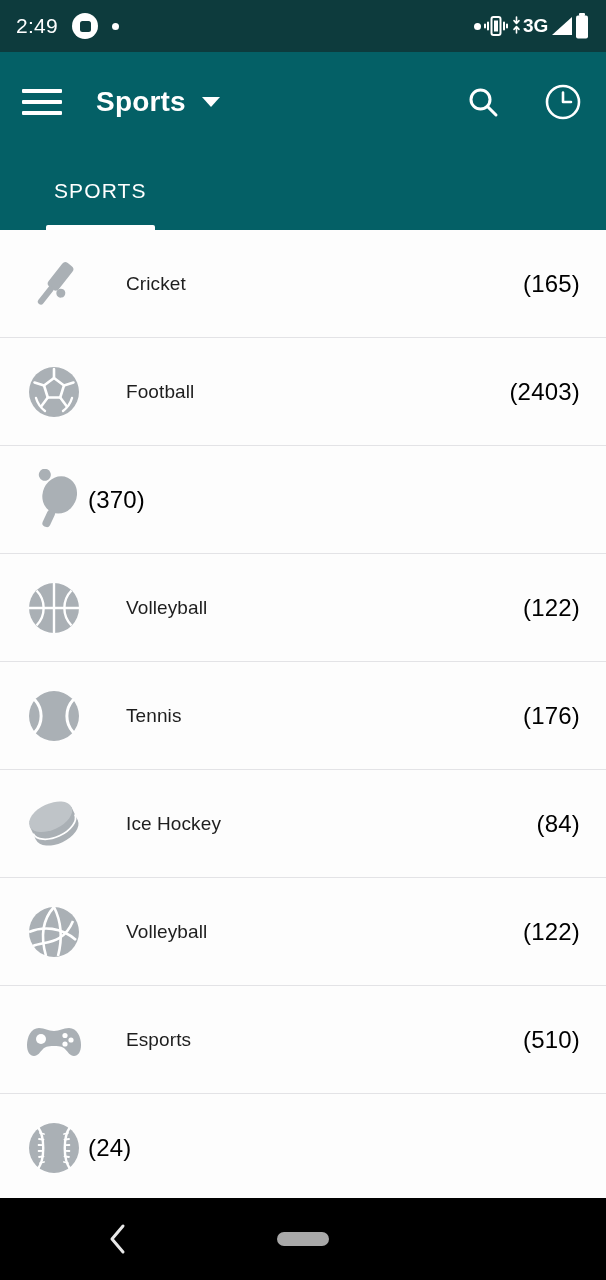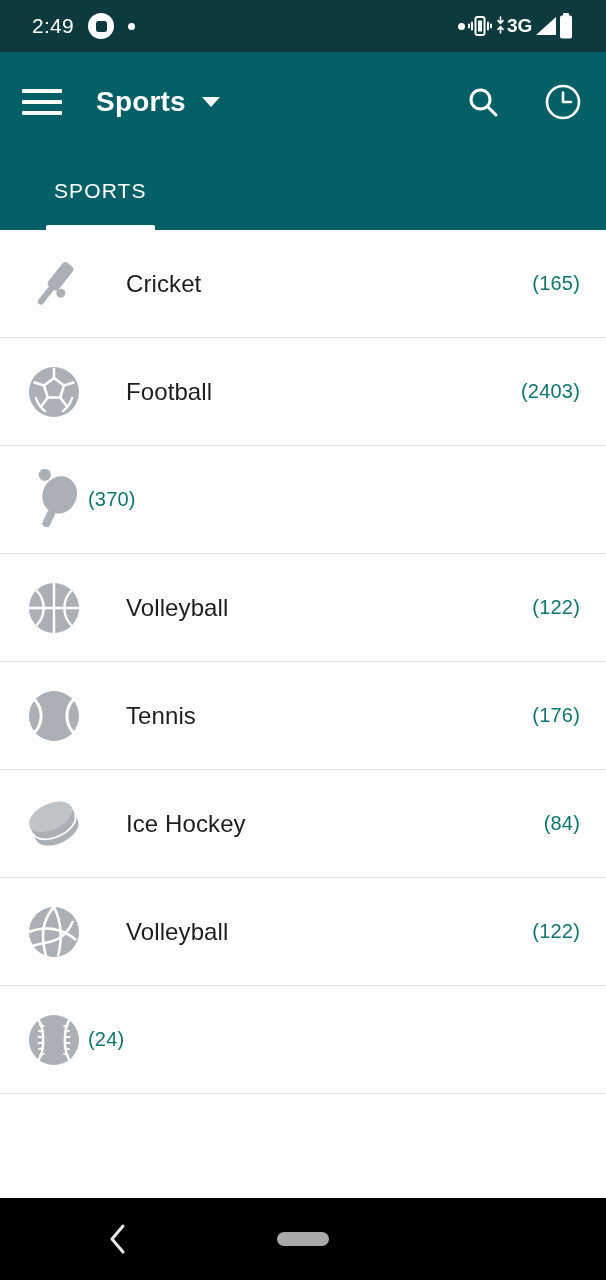--- a/index.html
+++ b/index.html
@@ -7,21 +7,21 @@
   body {
     font-family:"Liberation Sans", sans-serif;
     background:#ffffff;
     overflow:hidden;
   }
   #app { position:relative; width:606px; height:1280px; display:flex; flex-direction:column; }
 
   
   .statusbar {
     height:52px; background:#0d3b3d; flex:0 0 52px;
-    display:flex; align-items:center; padding:0 32px;
+    display:flex; align-items:center; padding:0 16px;
     color:#ffffff;
   }
   .sb-left { display:flex; align-items:center; gap:14px; }
   .sb-clock { font-size:21px; font-weight:400; letter-spacing:.3px; color:#fff; }
   .rec-icon { width:26px; height:26px; border-radius:50%; background:#fff;
               display:flex; align-items:center; justify-content:center; }
   .rec-icon i { display:block; width:11px; height:11px; border-radius:2.5px; background:#0d3b3d; }
   .dot { width:7px; height:7px; border-radius:50%; background:#ffffff; display:block; }
   .sb-spacer { flex:1 1 auto; }
   .sb-right { display:flex; align-items:center; }
@@ -57,22 +57,22 @@
 
   
   .list { flex:1 1 auto; background:#ffffff; overflow:hidden; }
   .row {
     height:108px; display:flex; align-items:center;
     padding:0 26px 0 20px; border-bottom:1px solid #e3e3e6;
     background:#fdfdfd; cursor:pointer;
   }
   .row-icon { width:68px; height:68px; flex:0 0 68px; display:flex;
               align-items:center; justify-content:center; }
-  .row-label { flex:1 1 auto; margin-left:38px; font-size:24px; color:#1e1e1e; letter-spacing:.1px; }
-  .row-count { font-size:20px; color:#0f766e; letter-spacing:.2px; }
+  .row-label { flex:1 1 auto; margin-left:38px; font-size:19px; color:#1e1e1e; letter-spacing:.1px; }
+  .row-count { font-size:24px; color:#000000; letter-spacing:.2px; }
 
   
   .navbar { flex:0 0 82px; height:82px; background:#000000;
             display:flex; align-items:center; position:relative; }
   .nav-back { position:absolute; left:105px; top:50%; transform:translateY(-50%); cursor:pointer; }
   .nav-pill { position:absolute; left:50%; transform:translateX(-50%);
               width:52px; height:14px; border-radius:7px; background:#a8a8a8; cursor:pointer; }
   svg { display:block; }
 </style>
 </head>
@@ -242,20 +242,35 @@
       <path d="M6 31 C20 25 38 26 53 39" stroke="#fff" stroke-width="2.6" fill="none"></path>
       <path d="M10 45 C22 40 40 44 50 20" stroke="#fff" stroke-width="2.6" fill="none"></path>
     </svg>
         </div>
         <div class="row-label">Volleyball</div>
         <div class="row-count">(122)</div>
       </div>
       <div class="row">
         <div class="row-icon">
           <svg width="62" height="62" viewBox="0 0 62 62">
+      <path d="M16 19 C8 19 4 28 4 36 C4 43 7 47 11 47 C15 47 17 43 20 40 C22 38 24 37 31 37
+               C38 37 40 38 42 40 C45 43 47 47 51 47 C55 47 58 43 58 36 C58 28 54 19 46 19
+               C40 19 37 22 31 22 C25 22 22 19 16 19 Z" fill="#aab0b5"></path>
+      <circle cx="18" cy="30" r="5" fill="#fff"></circle>
+      <circle cx="42" cy="26.5" r="2.6" fill="#fff"></circle>
+      <circle cx="48" cy="31" r="2.6" fill="#fff"></circle>
+      <circle cx="42" cy="35" r="2.6" fill="#fff"></circle>
+    </svg>
+        </div>
+        <div class="row-label">Esports</div>
+        <div class="row-count">(510)</div>
+      </div>
+      <div class="row">
+        <div class="row-icon">
+          <svg width="62" height="62" viewBox="0 0 62 62">
       <circle cx="31" cy="31" r="25" fill="#aab0b5"></circle>
       <path d="M15 10 C22 20 22 42 15 52" stroke="#fff" stroke-width="2.4" fill="none"></path>
       <path d="M47 10 C40 20 40 42 47 52" stroke="#fff" stroke-width="2.4" fill="none"></path>
       <path d="M17 16 l4 1 M16 22 l4.5 .6 M15.6 28 l4.6 .2 M15.6 34 l4.6 -.2 M16 40 l4.5 -.6 M17 46 l4 -1" stroke="#fff" stroke-width="1.8" stroke-linecap="round"></path>
       <path d="M45 16 l-4 1 M46 22 l-4.5 .6 M46.4 28 l-4.6 .2 M46.4 34 l-4.6 -.2 M46 40 l-4.5 -.6 M45 46 l-4 -1" stroke="#fff" stroke-width="1.8" stroke-linecap="round"></path>
     </svg>
         </div>
         <div class="row-count">(24)</div>
       </div>
     </div>

